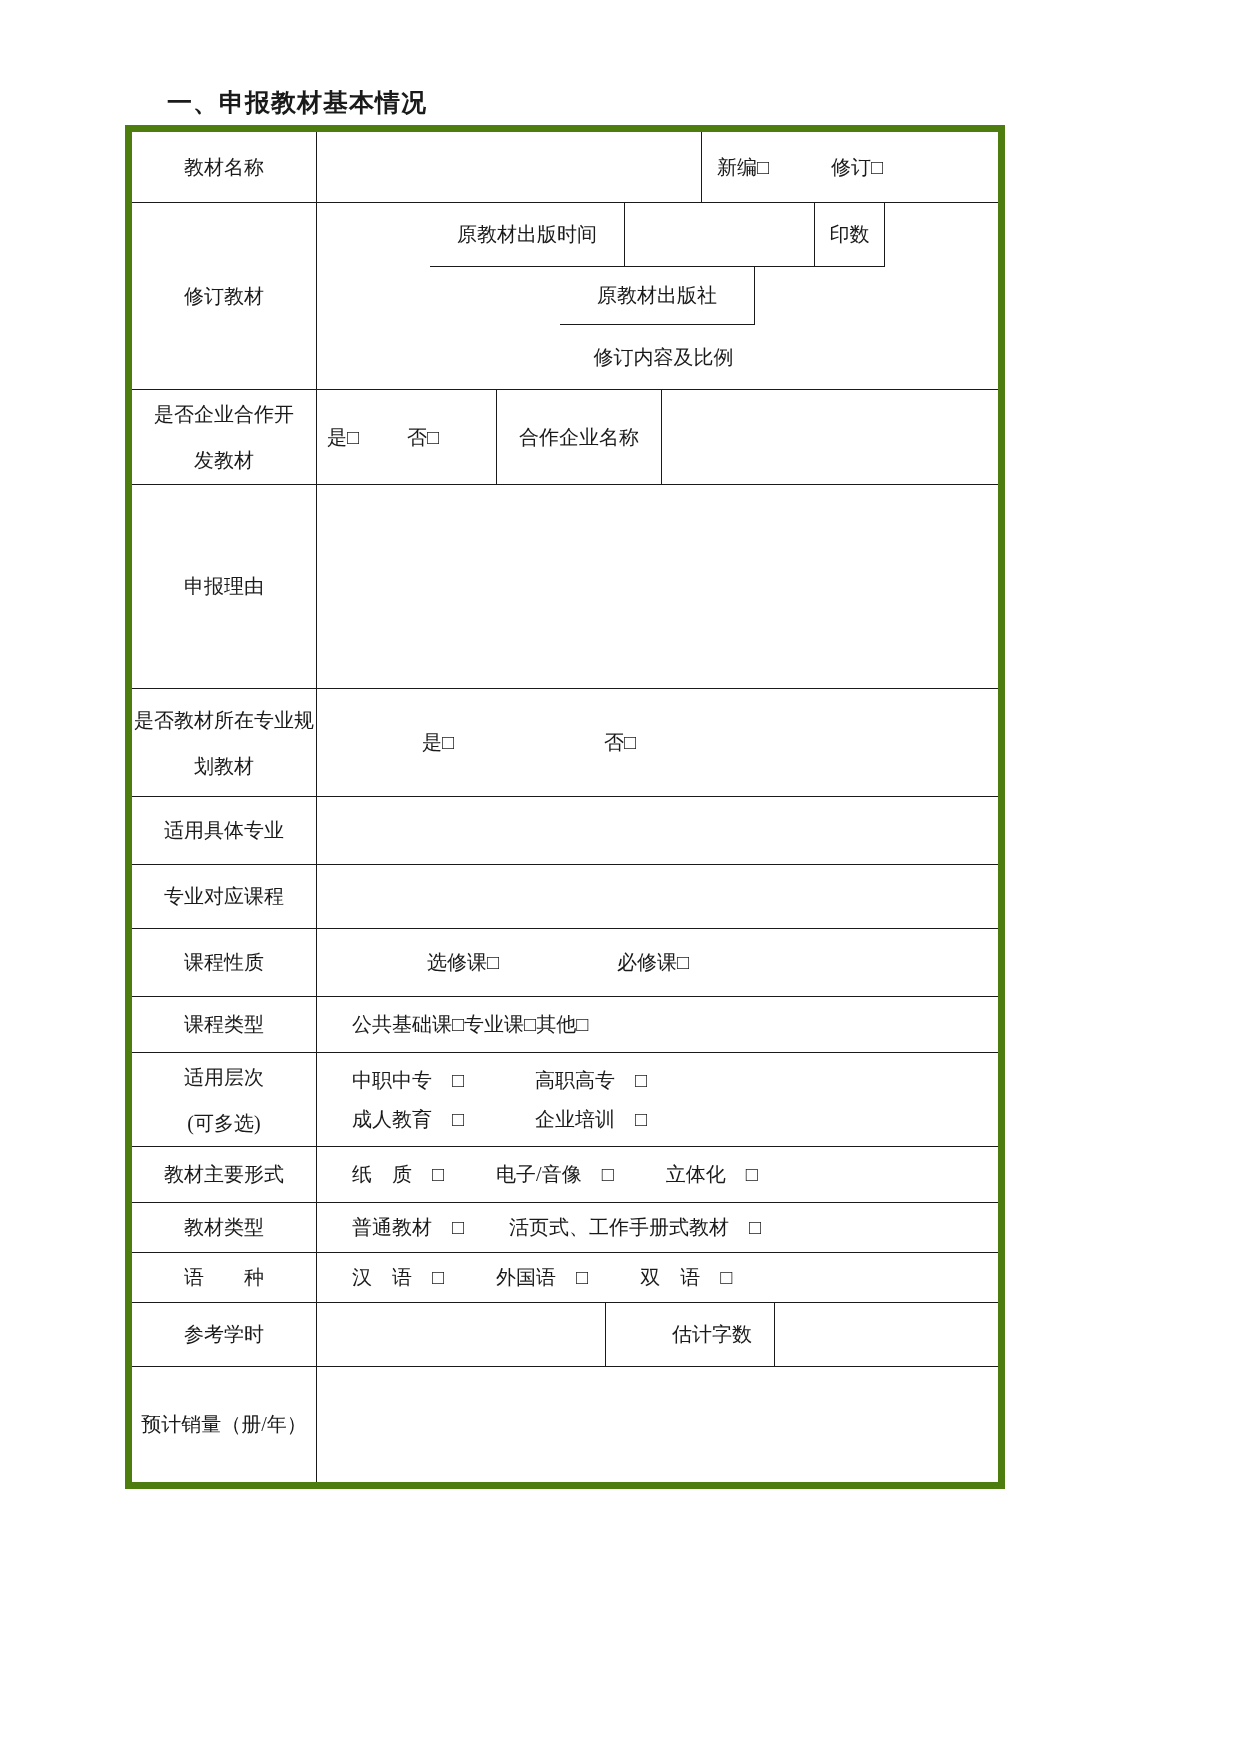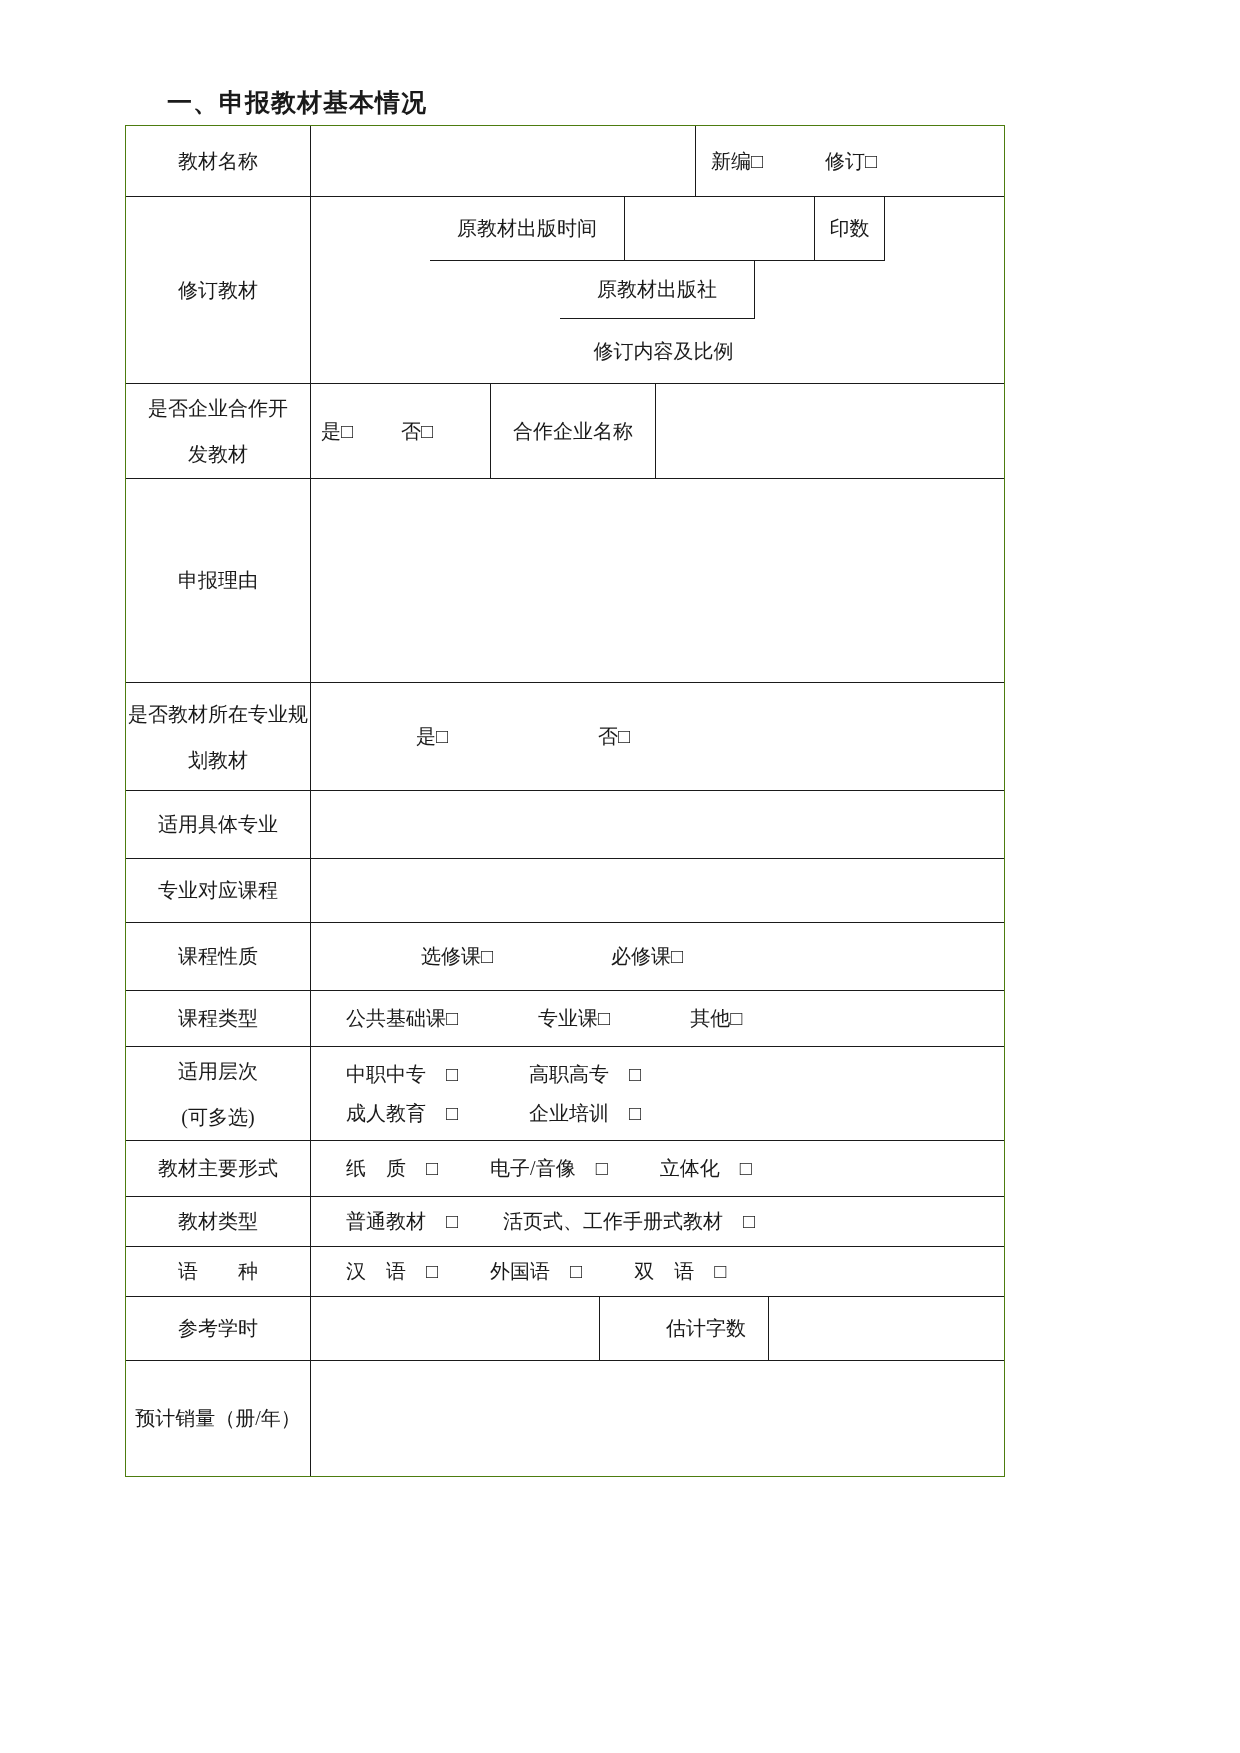--- a/index.html
+++ b/index.html
@@ -8,21 +8,21 @@
     width:1240px; height:1753px; position:relative;
     font-family:"Liberation Serif", serif; color:#1a1a1a;
   }
   .title {
     position:absolute; left:132px; top:86px;
     font-family:"Liberation Sans", sans-serif;
     font-weight:bold; font-size:25px; letter-spacing:1px;margin-left:35px;
   }
   .tbl {
     position:absolute; left:125px; top:125px; width:880px;
-    border:1px solid #4d7c0f; font-size:20px;
+    border:7px solid #4d7c0f; font-size:20px;
   }
   .row { display:flex; border-bottom:1px solid #1a1a1a; }
   .row:last-child { border-bottom:none; }
   .cell {
     border-right:1px solid #1a1a1a;
     display:flex; align-items:center; justify-content:center;
     min-width:0;
   }
   .cell:last-child { border-right:none; }
   .cell.left { justify-content:flex-start; }
@@ -118,21 +118,21 @@
   <div class="row" style="height:68px;">
     <div class="cell lblcol" data-bind="form.course_nature.label">课程性质</div>
     <div class="cell grow left opts" style="padding-left:110px; gap:118px;">
       <span data-bind="form.course_nature.options.0">选修课□</span>
       <span data-bind="form.course_nature.options.1">必修课□</span>
     </div>
   </div>
 
   <div class="row" style="height:56px;">
     <div class="cell lblcol" data-bind="form.course_type.label">课程类型</div>
-    <div class="cell grow left opts" style="padding-left:35px; gap:80px;">
+    <div class="cell grow left opts" style="padding-left:35px; ">
       <span data-bind="form.course_type.options.0">公共基础课□</span>
       <span data-bind="form.course_type.options.1">专业课□</span>
       <span data-bind="form.course_type.options.2">其他□</span>
     </div>
   </div>
 
   <div class="row" style="height:94px;">
     <div class="cell lblcol lines">
       <span data-bind="form.level.label_line1">适用层次</span>
       <span data-bind="form.level.label_line2">(可多选)</span>

